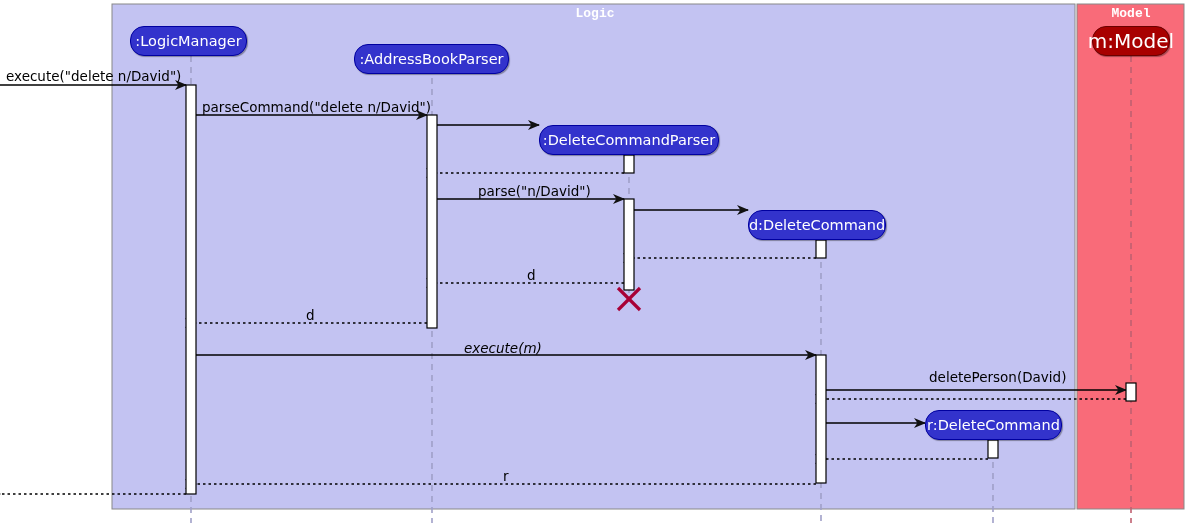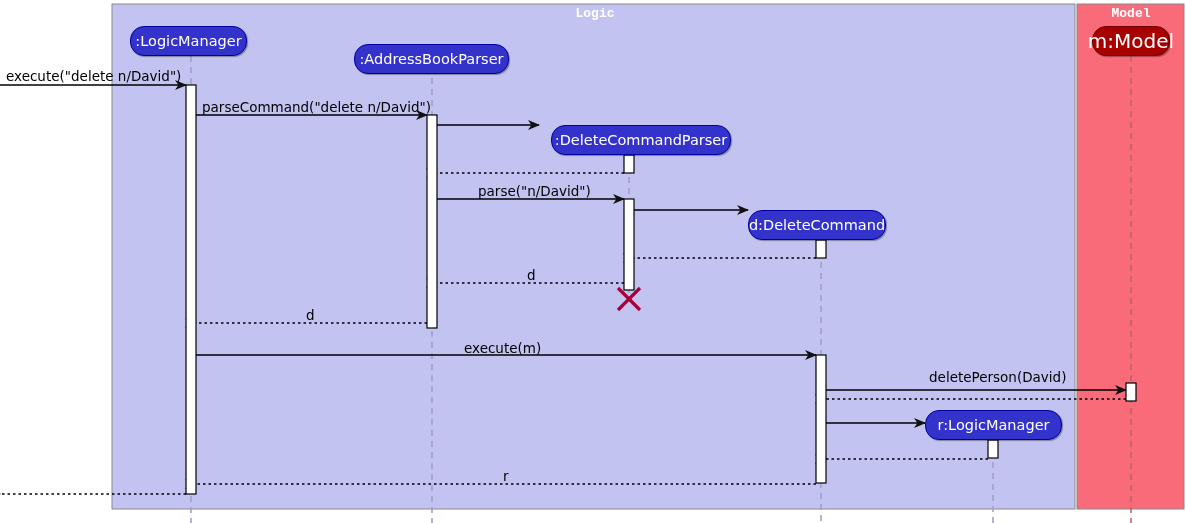--- a/index.html
+++ b/index.html
@@ -134,36 +134,36 @@
       <div class="group-title" style="left: 535px; top: 6px; width: 120px; text-align: center; color: rgb(255, 255, 255);">Logic</div>
       <div class="group-title" style="left: 1071px; top: 6px; width: 120px; text-align: center; color: rgb(255, 255, 255);">Model</div>
     </div>
   <div id="participant-boxes">
       <div class="participant-box logic" style="left: 130px; top: 26px; width: 117px; height: 30px;">
         <span>:LogicManager</span>
       </div>
       <div class="participant-box logic" style="left: 354px; top: 26px; width: 155px; height: 30px; margin-top: 18px;">
         <span>:AddressBookParser</span>
       </div>
-      <div class="participant-box logic" style="left: 539px; top: 125px; width: 180px; height: 30px; margin-left: 12px;">
+      <div class="participant-box logic" style="left: 539px; top: 125px; width: 180px; height: 30px;">
         <span>:DeleteCommandParser</span>
       </div>
       <div class="participant-box logic" style="left: 748px; top: 210px; width: 138px; height: 30px;">
         <span>d:DeleteCommand</span>
       </div>
       <div class="participant-box logic" style="left: 925px; top: 410px; width: 137px; height: 30px;">
-        <span>r:LogicManager</span>
+        <span>r:DeleteCommand</span>
       </div>
       <div class="participant-box model" style="left: 1092px; top: 26px; width: 78px; height: 30px;">
         <span>m:Model</span>
       </div>
     </div>
   <div id="message-labels">
       <div class="msg-label" style="left: 6px; top: 68px;">execute("delete n/David")</div>
       <div class="msg-label" style="left: 202px; top: 99px;">parseCommand("delete n/David")</div>
       <div class="msg-label" style="left: 478px; top: 183px;">parse("n/David")</div>
       <div class="msg-label" style="left: 527px; top: 267px;">d</div>
       <div class="msg-label" style="left: 306px; top: 307px;">d</div>
-      <div class="msg-label" style="left: 464px; top: 340px;">execute(m)</div>
+      <div class="msg-label" style="left: 464px; top: 340px; font-style: italic;">execute(m)</div>
       <div class="msg-label" style="left: 909px; top: 369px; margin-left: 20px;">deletePerson(David)</div>
       <div class="msg-label" style="left: 503px; top: 468px;">r</div>
     </div>
 </div>
 
 </body></html>

